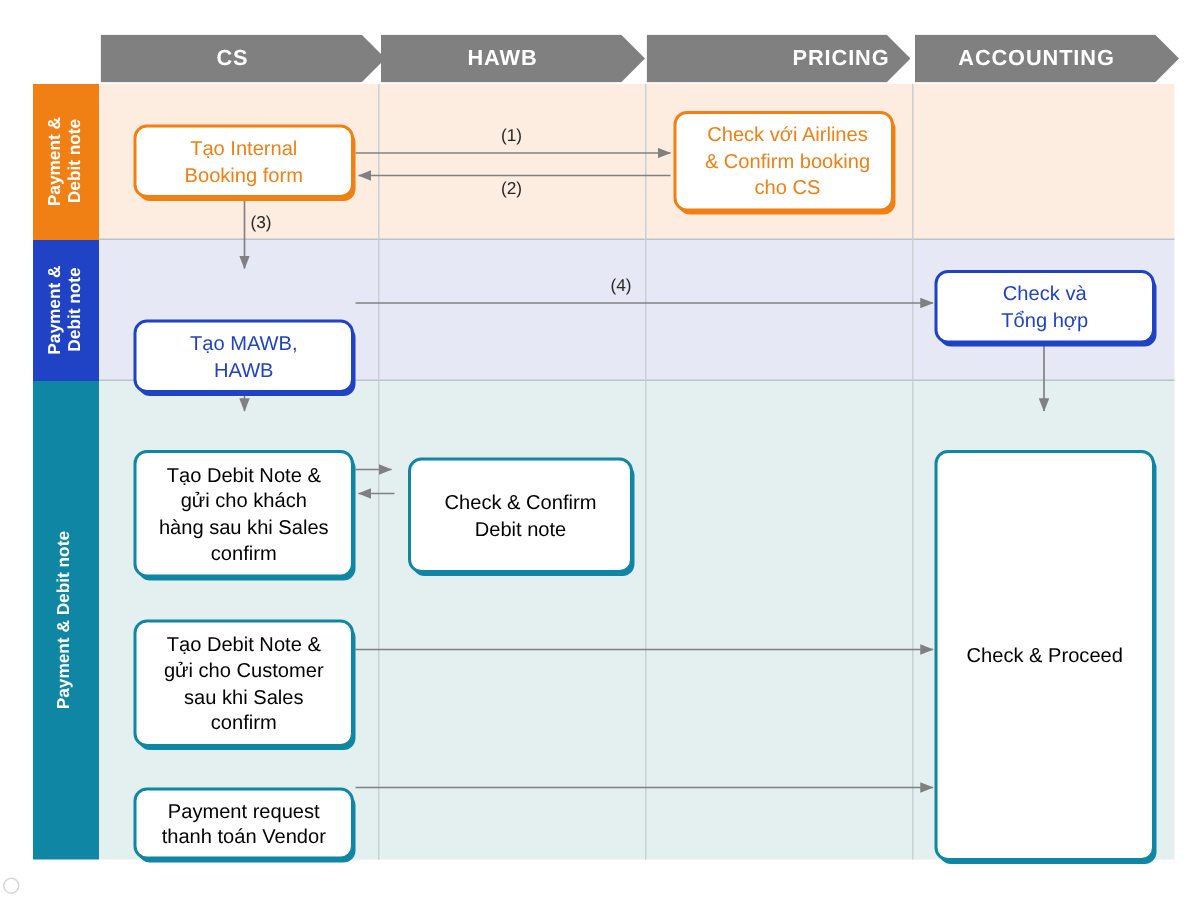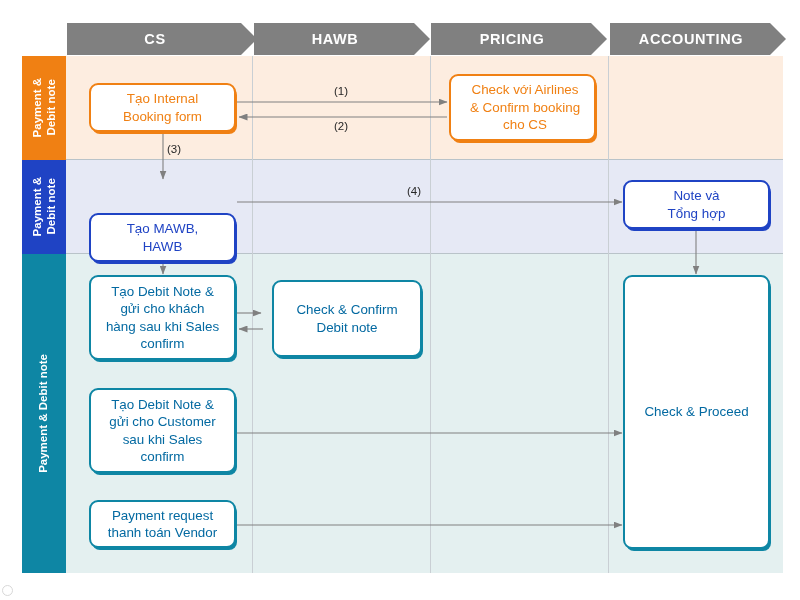--- a/index.html
+++ b/index.html
@@ -98,22 +98,23 @@
     color: #F08013;
     box-shadow: 2px 3px 0 -1px #F08013;
   }
   .node.blue {
     border: 2.4px solid #1F43C4;
     color: #1F43C4;
     box-shadow: 2px 3px 0 -1px #1F43C4;
   }
   .node.teal {
     border: 2.4px solid #0E86A4;
-    color: #0369a1;
+    color: #000000;
     box-shadow: 2px 3px 0 -1px #0E86A4;
+    margin-top: 25px;
   }
 
   
   .conn { position: absolute; z-index: 3; }
   .conn-label {
     position: absolute;
     font-size: 11.5px;
     color: #262626;
     z-index: 6;
     white-space: nowrap;
@@ -145,21 +146,21 @@
   <div class="col-sep" style="left:252px; top:56px; height:517px;"></div>
   <div class="col-sep" style="left:430px; top:56px; height:517px;"></div>
   <div class="col-sep" style="left:608px; top:56px; height:517px;"></div>
 
   <div class="col-header" style="left:67px; top:23px; width:190px;text-align:center;">
     <span>CS</span>
   </div>
   <div class="col-header" style="left:254px; top:23px; width:176px;">
     <span>HAWB</span>
   </div>
-  <div class="col-header" style="left:431px; top:23px; width:176px;">
+  <div class="col-header" style="left:431px; top:23px; width:176px;justify-content:flex-end;">
     <span>PRICING</span>
   </div>
   <div class="col-header" style="left:610px; top:23px; width:176px;">
     <span>ACCOUNTING</span>
   </div>
 
   <div class="row-label" style="top:56px; height:104px; background:#F08013;">
     <span class="vert">Payment &amp;
 Debit note</span>
   </div>
@@ -206,21 +207,21 @@
   <div class="node orange" style="left:89px; top:83px; width:147px; height:49px;">Tạo Internal
 Booking form</div>
 
   <div class="node orange" style="left:449px; top:74px; width:147px; height:67px;padding-left:11px;">Check với Airlines
 &amp; Confirm booking
 cho CS</div>
 
   <div class="node blue" style="left:89px; top:180px; width:147px; height:49px;margin-top:33px;">Tạo MAWB,
 HAWB</div>
 
-  <div class="node blue" style="left:623px; top:180px; width:147px; height:49px;">Note và
+  <div class="node blue" style="left:623px; top:180px; width:147px; height:49px;">Check và
 Tổng hợp</div>
 
   <div class="node teal" style="left:89px; top:275px; width:147px; height:85px;">Tạo Debit Note &amp;
 gửi cho khách
 hàng sau khi Sales
 confirm</div>
 
   <div class="node teal" style="left:272px; top:280px; width:150px; height:77px;">Check &amp; Confirm
 Debit note</div>
 

